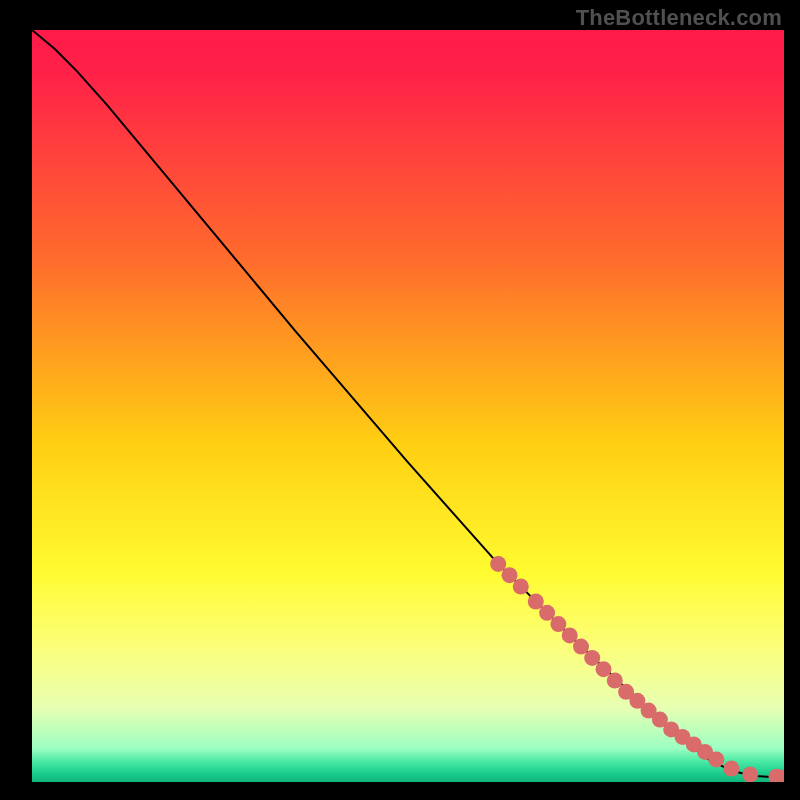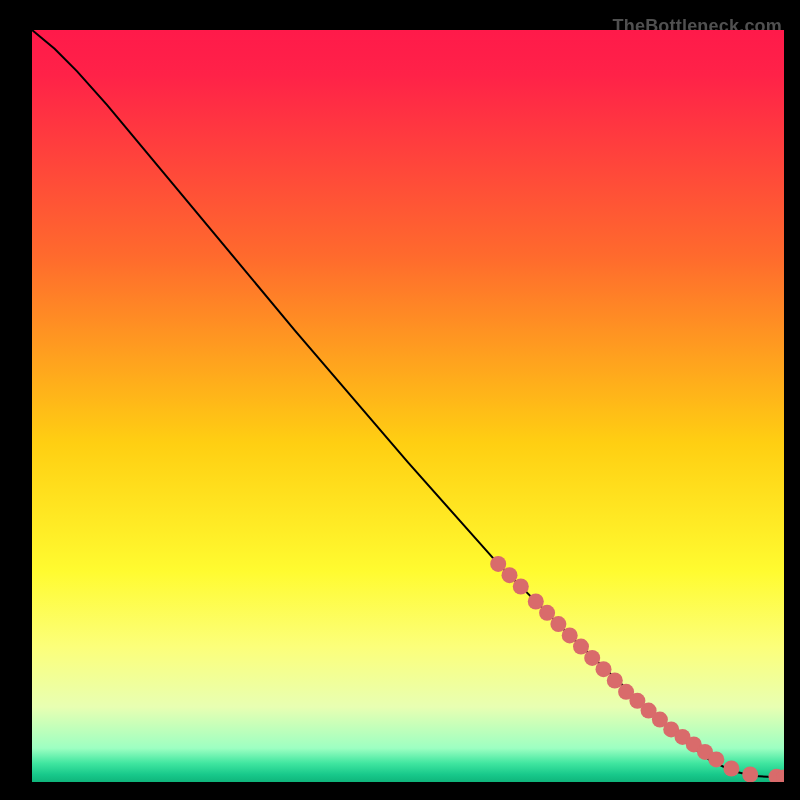--- a/index.html
+++ b/index.html
@@ -12,23 +12,23 @@
     overflow: hidden;
   }
   .frame {
     position: relative;
     width: 800px;
     height: 800px;
     background: #000;
   }
   .watermark {
     position: absolute;
-    top: 16px;
+    top: 5px;
     right: 18px;
-    font-size: 18px;
+    font-size: 22px;
     font-weight: 600;
     color: #505050;
     letter-spacing: 0.2px;
     user-select: none;
   }
   .plot {
     position: absolute;
     left: 32px;
     top: 30px;
     width: 752px;

